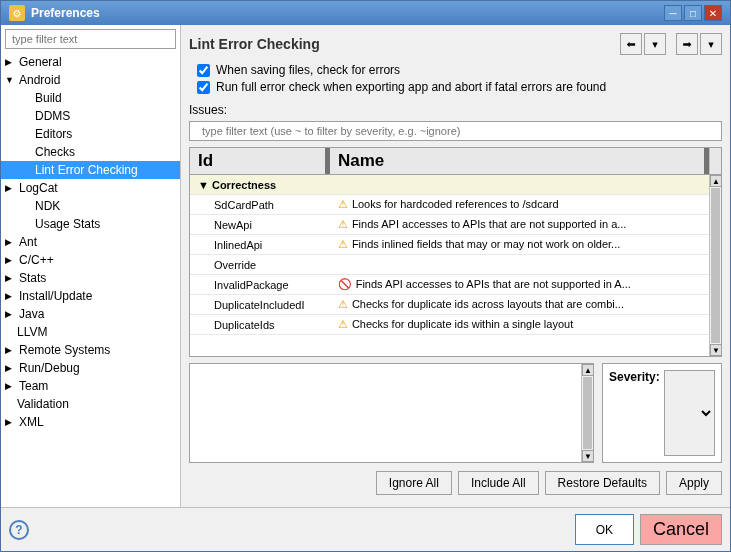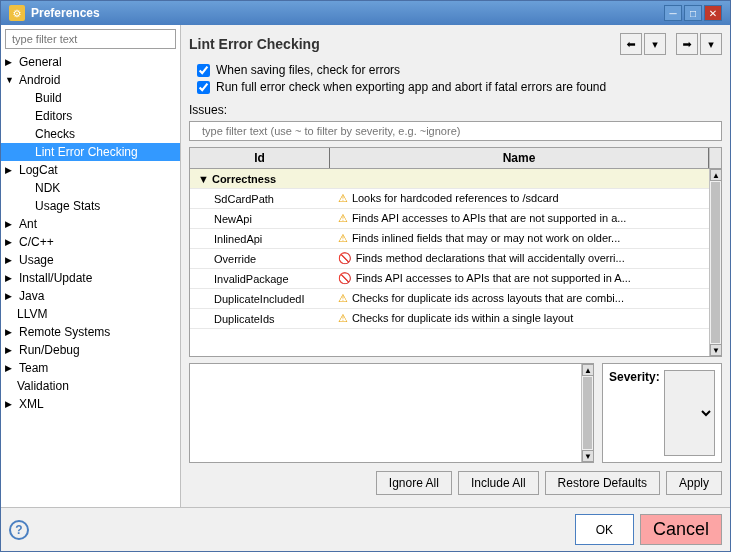--- a/index.html
+++ b/index.html
@@ -168,23 +168,22 @@
       flex-direction: column;
     }
     .table-header {
       display: flex;
       background: #e8e8e8;
       border-bottom: 1px solid #a0a0a0;
     }
     .table-header-cell {
       padding: 3px 8px;
       font-weight: bold;
-      font-size: 12px;
-      border-right: 1px solid #737373;
-      text-align: center;
+      font-size: 17px;
+      border-right: 5px solid #737373;
     }
     .table-header-cell.id-col { width: 140px; }
     .table-header-cell.name-col { flex: 1; }
     .table-body {
       overflow-y: auto;
       flex: 1;
     }
     .table-row {
       display: flex;
       align-items: center;
@@ -350,23 +349,27 @@
       <div class="tree-item">
         <span class="arrow triangle-arrow">▼</span>
         <span>Android</span>
       </div>
 
       <div class="tree-item" style="padding-left:20px">
         <span class="arrow"> </span>
         <span>Build</span>
       </div>
 
-
       <div class="tree-item" style="padding-left:20px">
         <span class="arrow"> </span>
+        <span>DDMS</span>
+      </div>
+
+      <div class="tree-item" style="padding-left:20px">
+        <span class="arrow"> </span>
         <span>Editors</span>
       </div>
 
       <div class="tree-item" style="padding-left:20px">
         <span class="arrow"> </span>
         <span>Checks</span>
       </div>
 
       <div class="tree-item selected" style="padding-left:20px">
         <span class="arrow"> </span>
@@ -393,21 +396,21 @@
         <span>Ant</span>
       </div>
 
       <div class="tree-item">
         <span class="arrow triangle-arrow">▶</span>
         <span>C/C++</span>
       </div>
 
       <div class="tree-item">
         <span class="arrow triangle-arrow">▶</span>
-        <span>Usage</span>
+        <span>Stats</span>
       </div>
 
       <div class="tree-item">
         <span class="arrow triangle-arrow">▶</span>
         <span>Install/Update</span>
       </div>
 
       <div class="tree-item">
         <span class="arrow triangle-arrow">▶</span>
         <span>Java</span>
@@ -502,23 +505,20 @@
 
             <div class="table-row">
               <div class="table-cell id-col">InlinedApi</div>
               <div class="table-cell name-col">
                 <span class="warn-icon">⚠</span><span>Finds inlined fields that may or may not work on older...</span>
               </div>
             </div>
 
             <div class="table-row">
               <div class="table-cell id-col">Override</div>
-              <div class="table-cell name-col">
-                <span class="error-icon">🚫</span><span>Finds method declarations that will accidentally overri...</span>
-              </div>
             </div>
 
             <div class="table-row">
               <div class="table-cell id-col">InvalidPackage</div>
               <div class="table-cell name-col">
                 <span class="error-icon">🚫</span><span>Finds API accesses to APIs that are not supported in A...</span>
               </div>
             </div>
 
             <div class="table-row">

